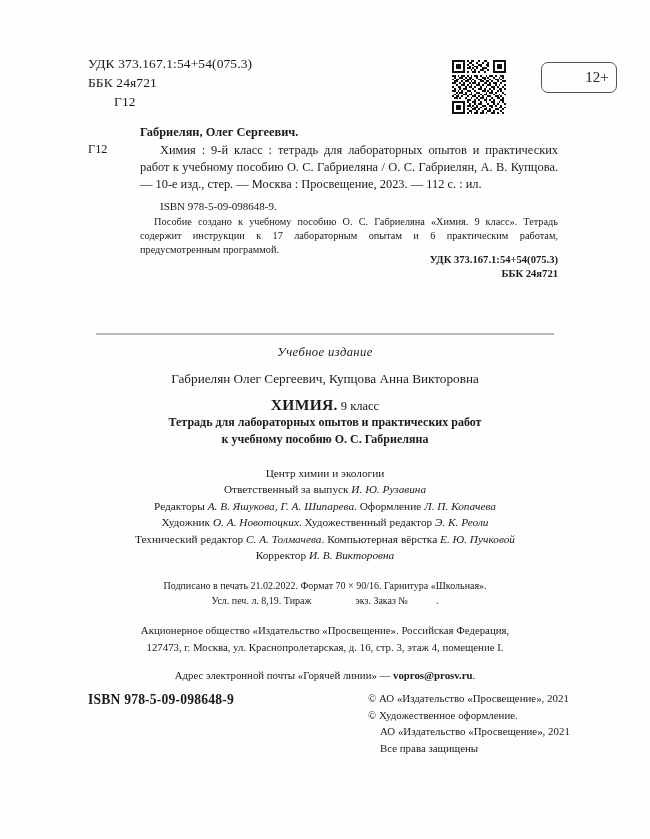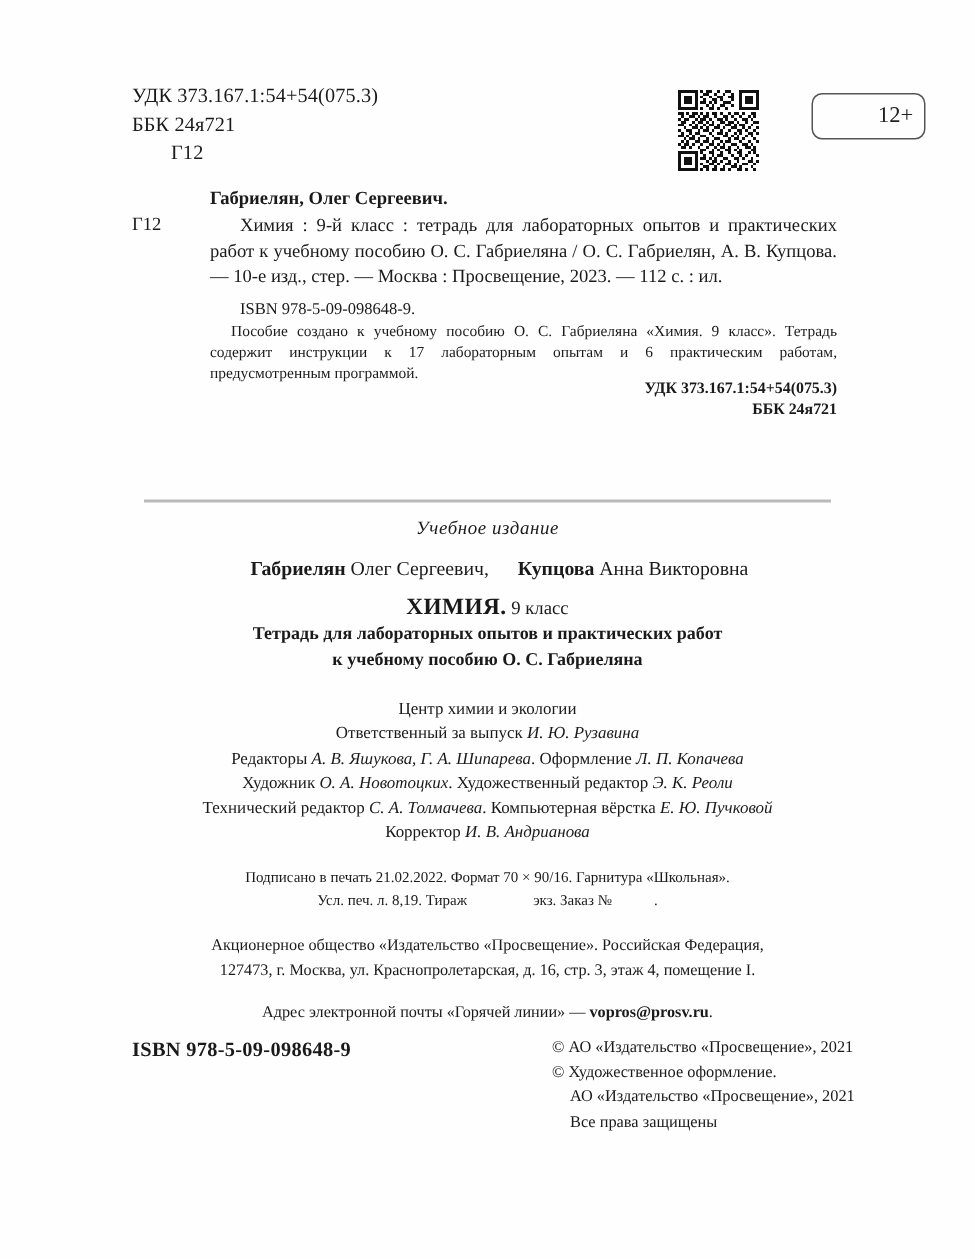--- a/index.html
+++ b/index.html
@@ -121,21 +121,21 @@
   }
   .c-edition {
     font-style: italic;
     font-size: 12.6px;
     letter-spacing: 0.4px;
   }
   .c-authors {
     margin-top: 11px;
     font-size: 13.2px;
   }
-  .c-authors b { font-weight: bold; margin-left: 16px; }
+  .c-authors b { font-weight: normal; }
   .c-title {
     margin-top: 9px;
     font-size: 15.5px;
     font-weight: bold;
     letter-spacing: 0.3px;
   }
   .c-title .grade {
     font-size: 12.5px;
     font-weight: normal;
     letter-spacing: 0;
@@ -489,21 +489,21 @@
       <div>
         <span>Редакторы </span><i>А. В. Яшукова, Г. А. Шипарева</i><span>. Оформление </span><i>Л. П. Копачева</i>
       </div>
       <div>
         <span>Художник </span><i>О. А. Новотоцких</i><span>. Художественный редактор </span><i>Э. К. Реоли</i>
       </div>
       <div>
         <span>Технический редактор </span><i>С. А. Толмачева</i><span>. Компьютерная вёрстка </span><i>Е. Ю. Пучковой</i>
       </div>
       <div>
-        <span>Корректор </span><i>И. В. Андрианова</i>
+        <span>Корректор </span><i>И. В. Викторовна</i>
       </div>
     </div>
 
     <div class="print-info">
       <div>Подписано в печать 21.02.2022. Формат 70 × 90/16. Гарнитура «Школьная».</div>
       <div>
         <span>Усл. печ. л. 8,19. Тираж</span><span class="blank-gap"></span><span>экз. Заказ №</span><span class="blank-gap-sm"></span><span>.</span>
       </div>
     </div>
 

